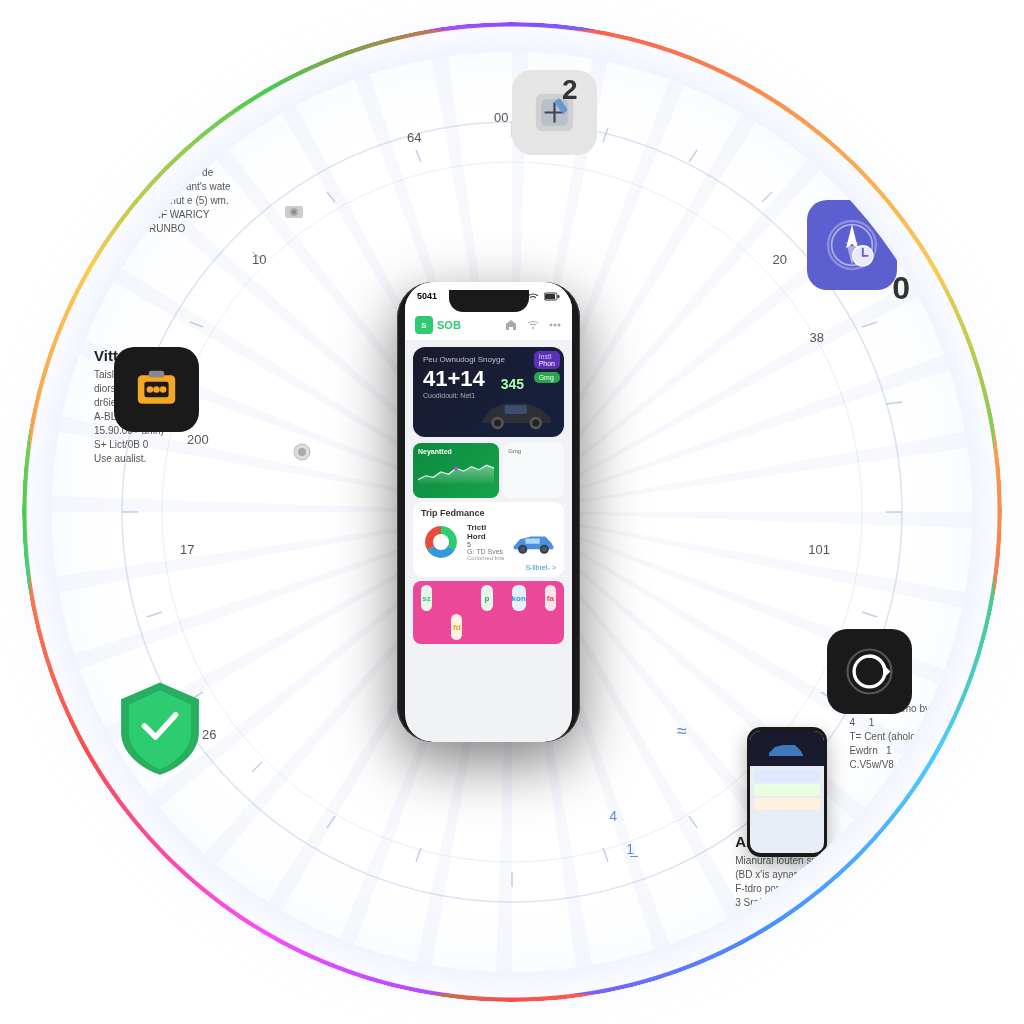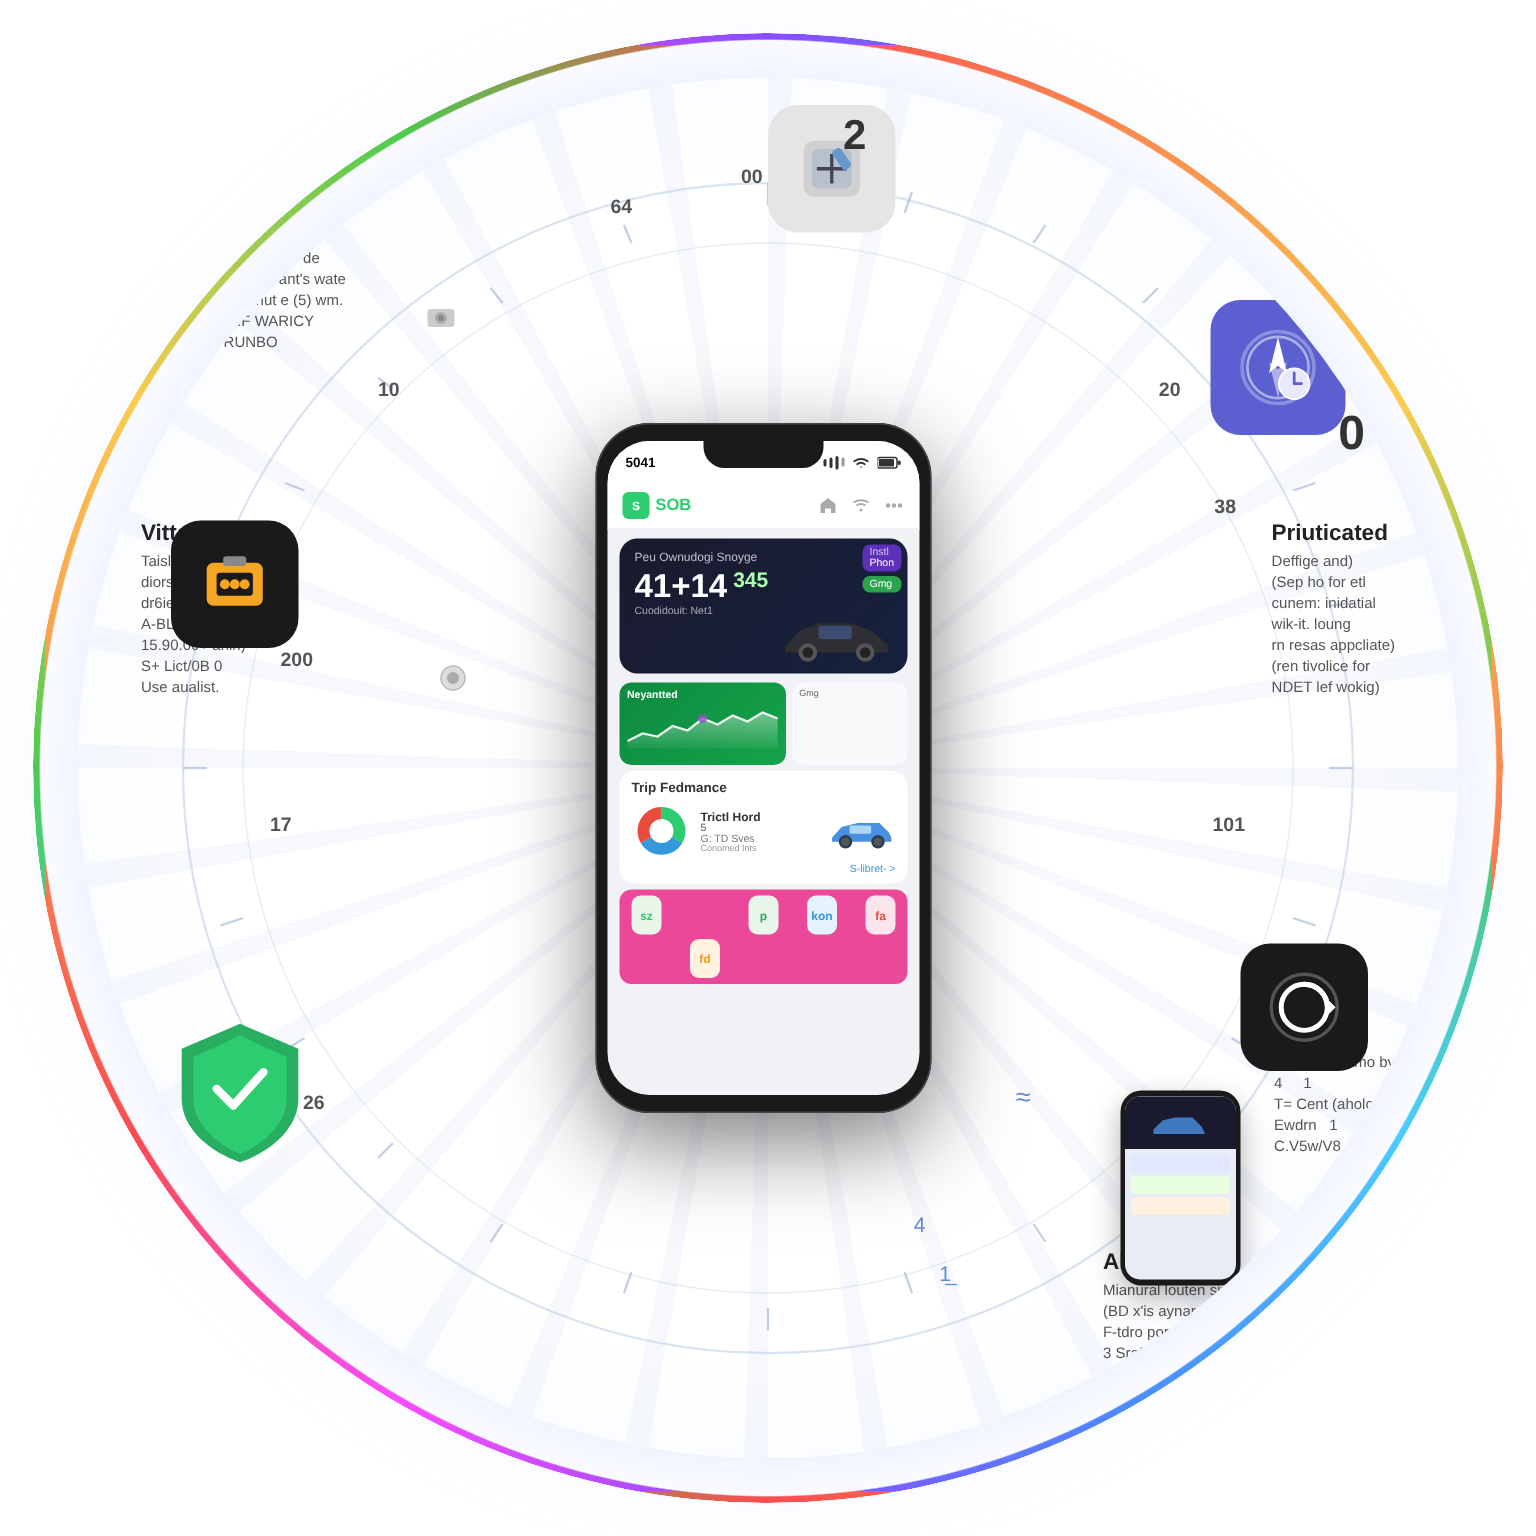--- a/index.html
+++ b/index.html
@@ -72,21 +72,21 @@
       background: repeating-conic-gradient(
         rgba(200,210,240,0.15) 0deg 2deg,
         transparent 2deg 10deg
       );
     }
 
     
     .gauge-number {
       position: absolute;
       font-size: 13px;
-      font-weight: 700;
+      font-weight: 400;
       color: #555;
       transform-origin: center;
     }
 
     
     .section-label {
       position: absolute;
       max-width: 200px;
       text-align: left;
     }
@@ -118,25 +118,25 @@
       position: absolute;
       width: 230px;
       height: 460px;
       top: 50%;
       left: 50%;
       transform: translate(-50%, -50%);
       z-index: 10;
     }
 
     .phone-frame {
-      width: 224px;
+      width: 183px;
       height: 460px;
       background: #1a1a1a;
       border-radius: 36px;
-      padding: 12px 8px;
+      padding: 0 8px;
       box-shadow: 0 20px 60px rgba(0,0,0,0.5), inset 0 0 0 1px #444;
       position: relative;
       overflow: hidden;
     }
 
     .phone-notch {
       position: absolute;
       top: 8px;
       left: 50%;
       transform: translateX(-50%);
@@ -456,32 +456,20 @@
 
     <div class="section-label sec-top-right">
       <h3>Diagnostic</h3>
       <p>
         Unincane liia<br>
         tloung on mating<br>
         rv0 fa chonop
       </p>
     </div>
 
-    <div class="section-label sec-right-top">
-      <h3>Priuticated</h3>
-      <p>
-        Deffige and)<br>
-        (Sep ho for etl<br>
-        cunem: inidatial<br>
-        wik-it. loung<br>
-        rn resas appcliate)<br>
-        (ren tivolice for<br>
-        NDET lef wokig)
-      </p>
-    </div>
 
     <div class="section-label sec-right-bottom">
       <h3>Mant 5r.</h3>
       <p>
         Or-dia liawore<br>
         latiics inpickmo by<br>
         4 &nbsp;&nbsp;&nbsp; 1<br>
         T= Cent (aholca)<br>
         Ewdrn &nbsp; 1<br>
         C.V5w/V8
@@ -619,21 +607,21 @@
               <svg width="14" height="14" viewBox="0 0 14 14">
                 <circle cx="3" cy="7" r="1.5" fill="#aaa"></circle>
                 <circle cx="7" cy="7" r="1.5" fill="#aaa"></circle>
                 <circle cx="11" cy="7" r="1.5" fill="#aaa"></circle>
               </svg>
             </div>
           </div>
 
           <div class="car-card">
             <div class="car-card-title">Peu Ownudogi Snoyge</div>
-            <div style="display:flex;align-items:flex-start;gap:4px;">
+            <div style="display:flex;align-items:flex-end;gap:16px;">
               <span class="car-mileage">41+14</span>
               <span style="font-size:14px;font-weight:700;color:#aaffaa;">345</span>
             </div>
             <div class="car-sub">Cuodidouit: Net1</div>
 
             <svg class="car-silhouette" style="position:absolute;right:6px;bottom:6px;" viewBox="0 0 90 45">
               <path d="M5 32 L15 20 L30 14 L55 14 L70 20 L82 30 L82 36 L5 36 Z" fill="#333" opacity="0.8"></path>
               <circle cx="22" cy="36" r="7" fill="#555"></circle>
               <circle cx="22" cy="36" r="4" fill="#222"></circle>
               <circle cx="65" cy="36" r="7" fill="#555"></circle>

